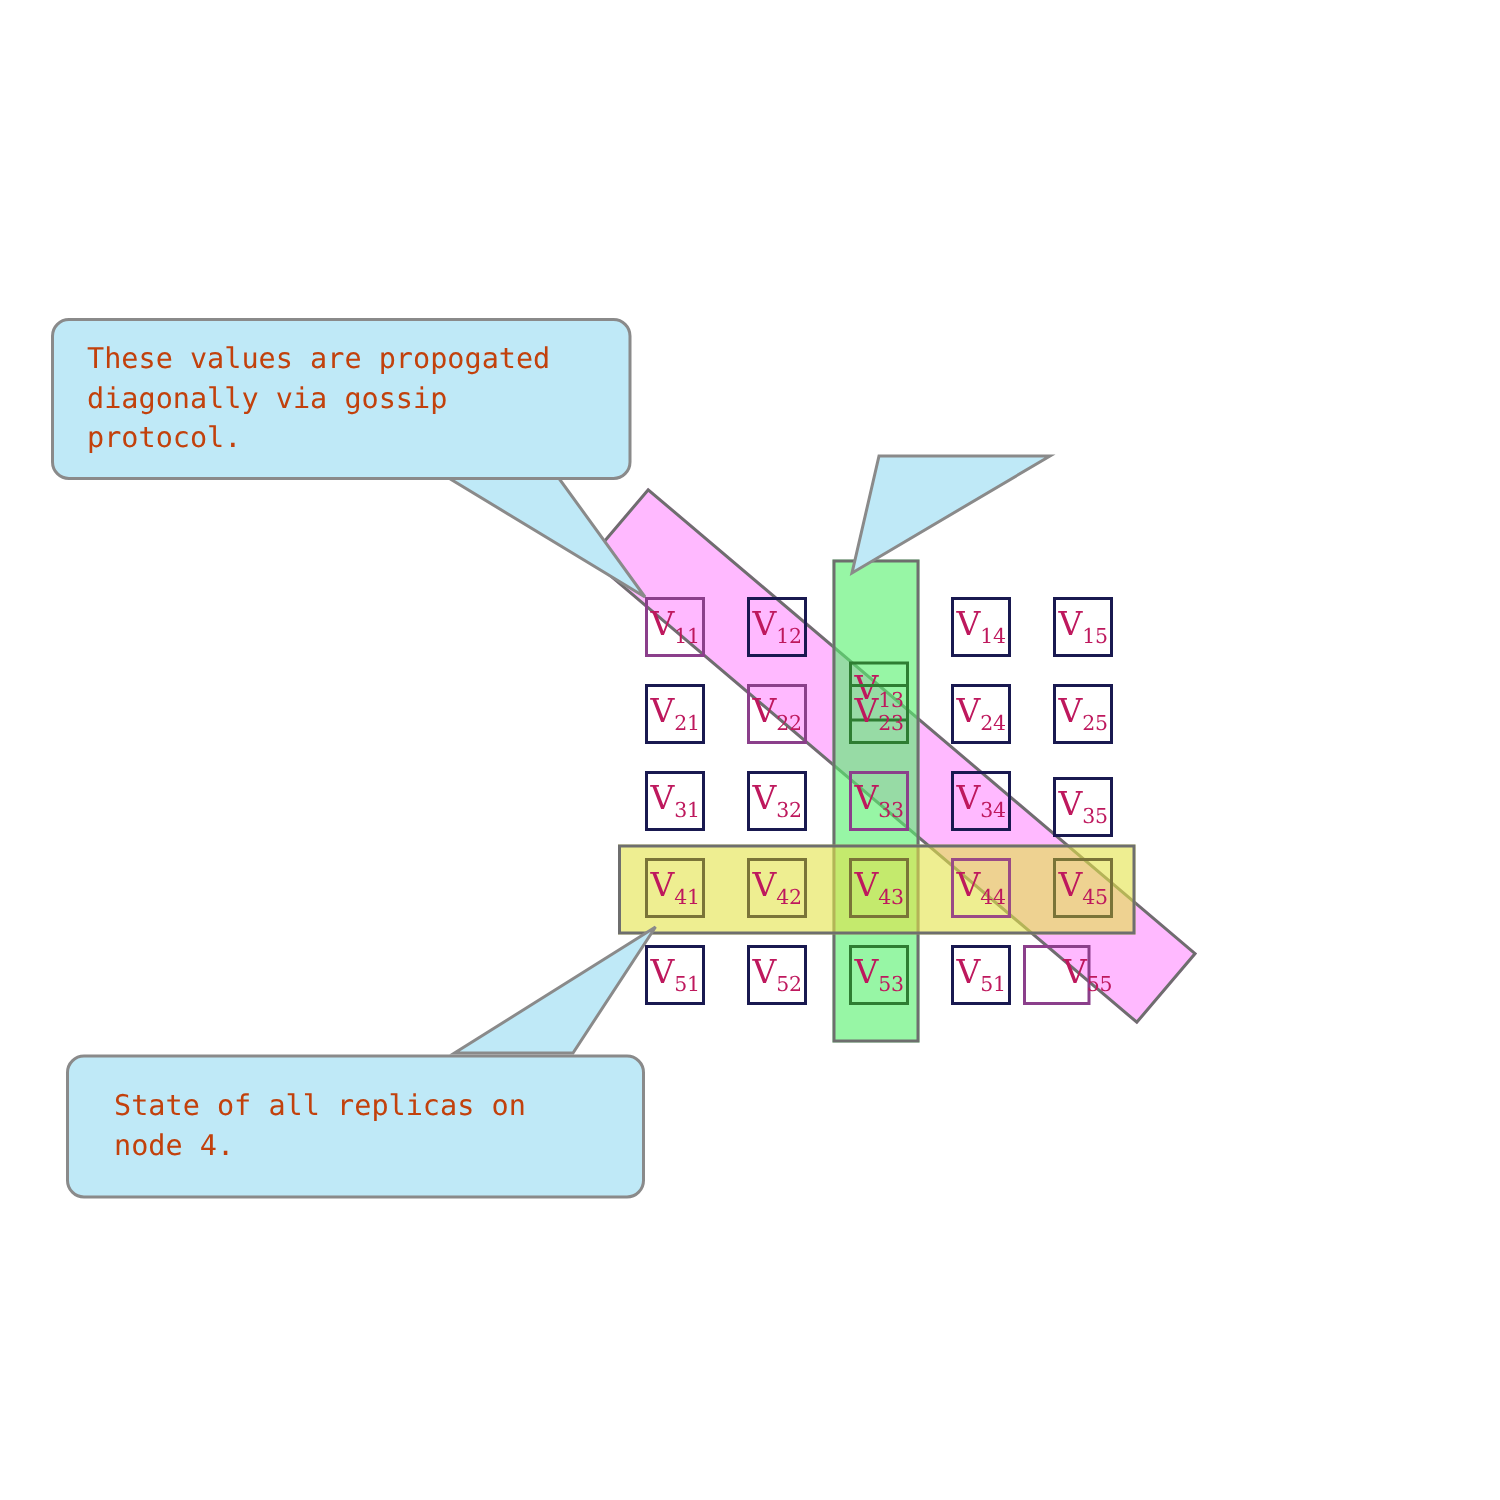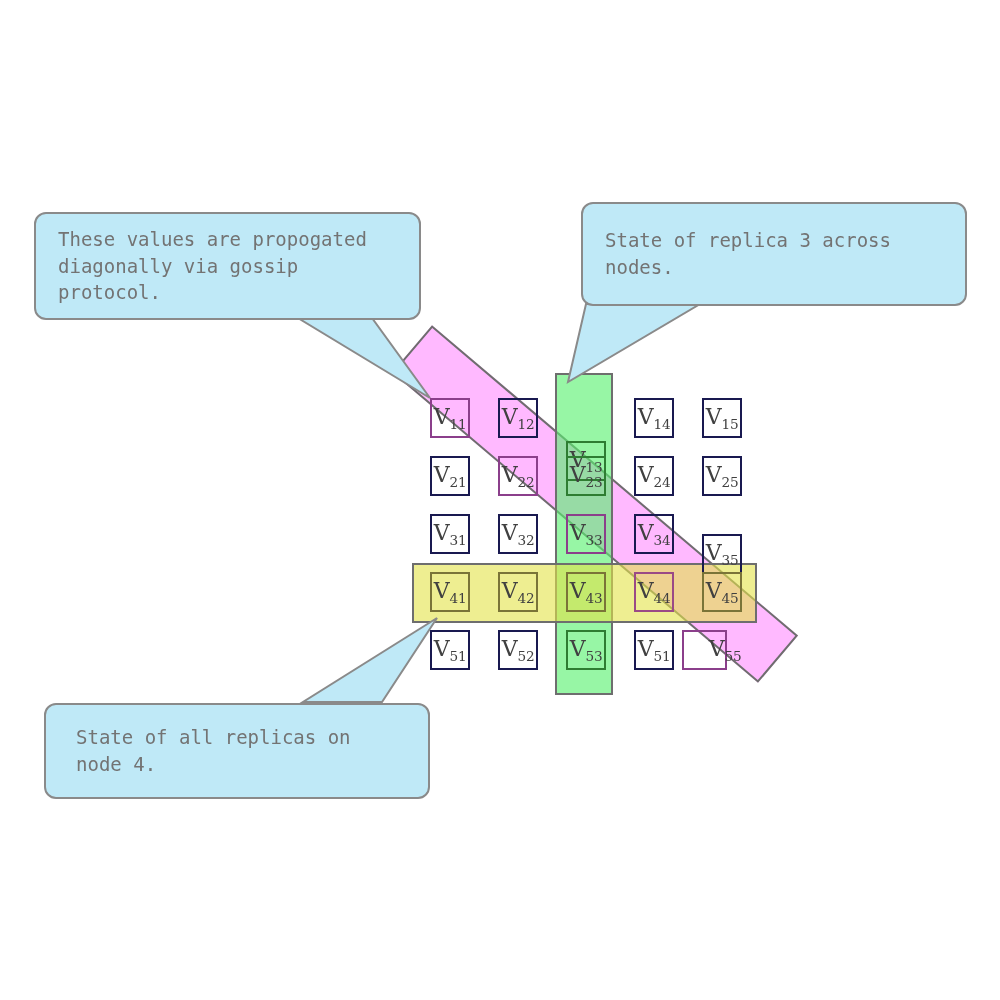--- a/index.html
+++ b/index.html
@@ -38,21 +38,21 @@
     border: 2px solid #191950;
     background: transparent;
     display: flex;
     align-items: center;
     justify-content: center;
   }
   .cell-label {
     font-family: "DejaVu Serif", serif;
     font-size: 22px;
     line-height: 1;
-    color: #404040;
+    color: #be185d;
     white-space: nowrap;
     position: relative;
     top: 1px;
   }
   .cell-label sub {
     font-size: 0.62em;
     letter-spacing: -0.02em;
   }
 
   
@@ -115,21 +115,21 @@
     border: 2px solid #8a8a8a;
     border-radius: 12px;
     display: flex;
     align-items: center;
     padding: 0 22px;
   }
   .callout-text {
     font-family: "DejaVu Sans Mono", monospace;
     font-size: 19px;
     line-height: 1.42;
-    color: #737373;
+    color: #c2410c;
     white-space: pre-line;
   }
   .callout-gossip {
     left: 34px;
     top: 212px;
     width: 387px;
     height: 108px;
   }
   .callout-replica3 {
     left: 581px;
@@ -206,21 +206,21 @@
       </div>
       <div class="cell " style="left: 498px; top: 514px;">
         <span class="cell-label">V<sub>32</sub></span>
       </div>
       <div class="cell ring-magenta" style="left: 566px; top: 514px;">
         <span class="cell-label">V<sub>33</sub></span>
       </div>
       <div class="cell " style="left: 634px; top: 514px;">
         <span class="cell-label">V<sub>34</sub></span>
       </div>
-      <div class="cell " style="left: 702px; top: 534px;">
+      <div class="cell " style="left: 702px; top: 518px;">
         <span class="cell-label">V<sub>35</sub></span>
       </div>
       <div class="cell ring-olive" style="left: 430px; top: 572px;">
         <span class="cell-label">V<sub>41</sub></span>
       </div>
       <div class="cell ring-olive" style="left: 498px; top: 572px;">
         <span class="cell-label">V<sub>42</sub></span>
       </div>
       <div class="cell ring-olive" style="left: 566px; top: 572px;">
         <span class="cell-label">V<sub>43</sub></span>
@@ -246,21 +246,18 @@
       <div class="cell ring-magenta" style="left: 682px; top: 630px; padding-left: 41px;">
         <span class="cell-label">V<sub>55</sub></span>
       </div>
     </div>
 
   <div id="callout-layer">
     <div class="callout callout-gossip">
       <span class="callout-text">These values are propogated
 diagonally via gossip protocol.</span>
     </div>
-    <div class="callout callout-replica3">
-      <span class="callout-text">State of replica 3 across nodes.</span>
-    </div>
     <div class="callout callout-node4">
       <span class="callout-text">State of all replicas on node 4.</span>
     </div>
   </div>
 
 </div>
 
 </body></html>

